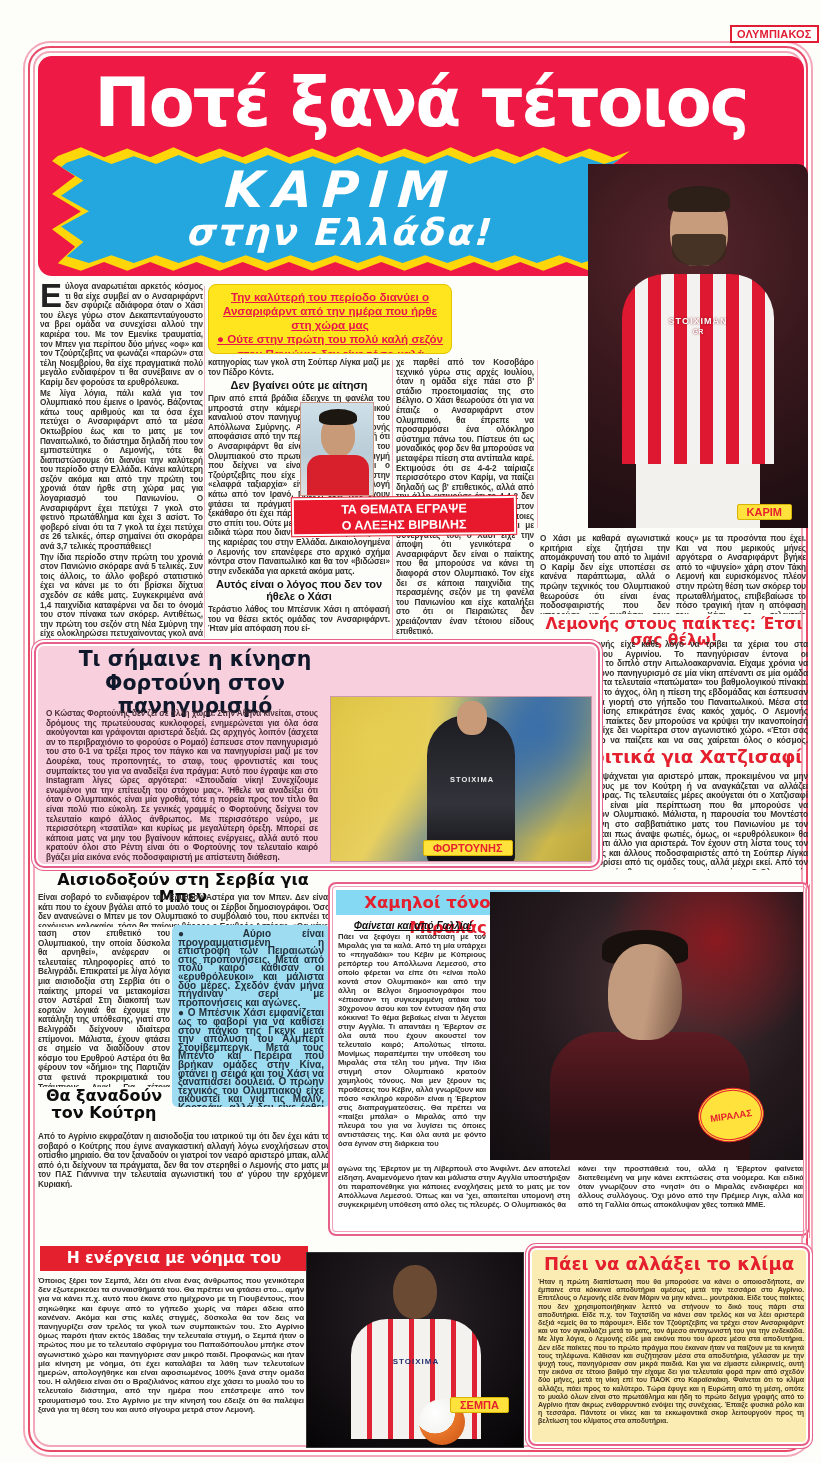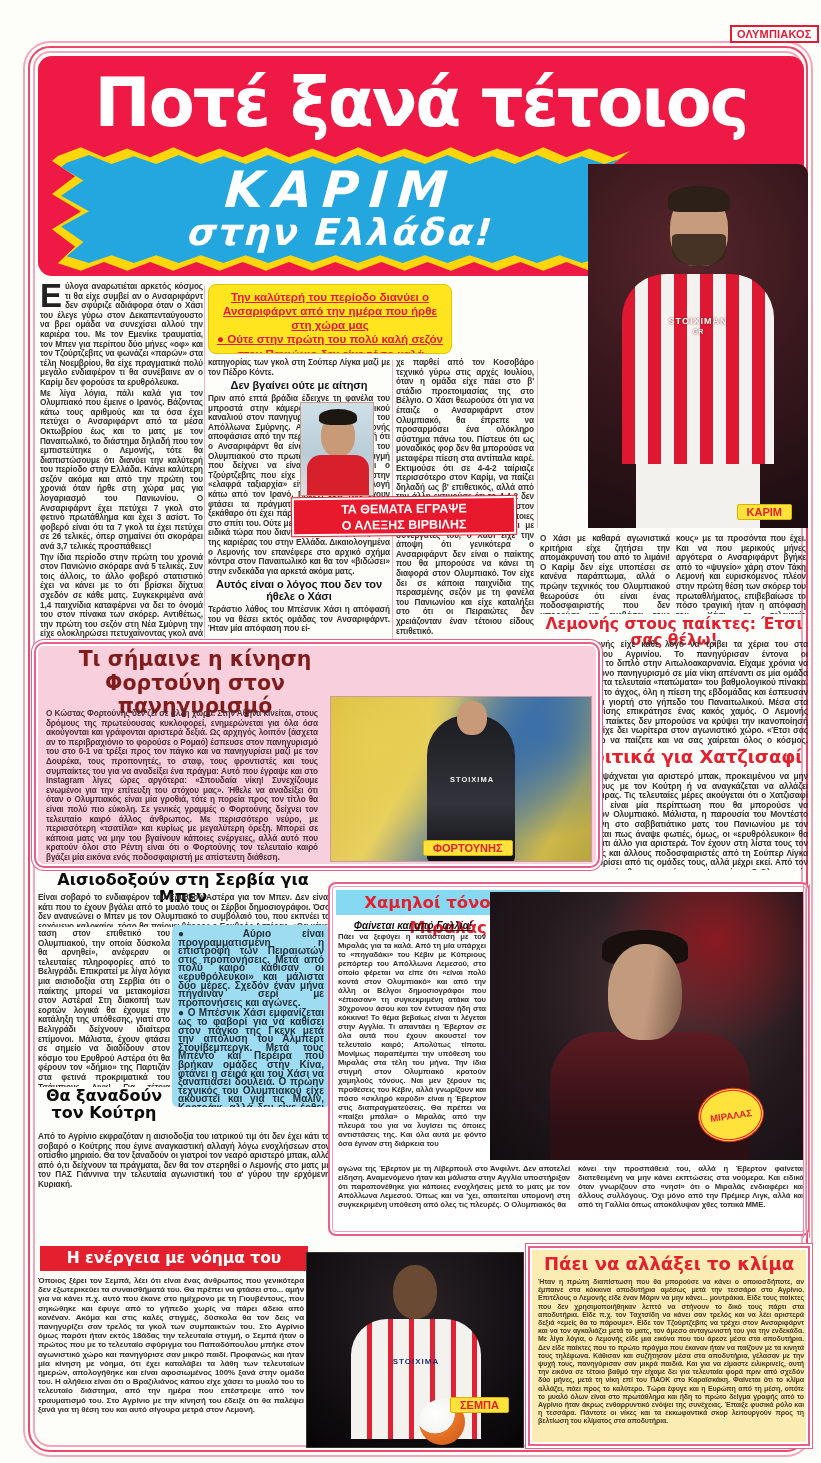--- a/index.html
+++ b/index.html
@@ -118,21 +118,21 @@
     font-family:"DejaVu Sans", sans-serif; line-height:1.05;
   }
   
   .fort-box {
     position:absolute; left:34px; top:642px; width:566px; height:226px;
     background:#f8cfdc; border:2px solid #e7608a; border-radius:10px;
     box-shadow: inset 0 0 0 2px #fff, 0 0 0 2px #fff, 0 0 0 3px #e7608a;
   }
   .fort-head {
     position:absolute; left:4px; top:4px; width:310px; text-align:center;
-    color:#7f1d1d; font-weight:800; font-size:20.5px; line-height:1.15;
+    color:#0f172a; font-weight:800; font-size:20.5px; line-height:1.15;
     font-family:"DejaVu Sans", sans-serif;
   }
   #fortounis-photo {
     left:294px; top:52px; width:262px; height:166px;
     background:
       radial-gradient(circle at 20% 30%, #e6cf52 0%, rgba(0,0,0,0) 40%),
       radial-gradient(circle at 80% 20%, #3a6fa8 0%, rgba(0,0,0,0) 45%),
       linear-gradient(120deg,#d9bc3c 0%,#e8d060 35%,#4a76a4 60%,#cdb84a 85%,#b7a43e 100%);
     border:1px solid #c9a;
   }
@@ -190,21 +190,21 @@
     background:radial-gradient(circle at 50% 30%, #2a2327 0%, #141013 60%, #060506 100%);
     border:1px solid #333;
   }
   .s-torso { position:absolute; left:44px; top:66px; width:130px; height:120px; background:repeating-linear-gradient(90deg,#f4f2ef 0 16px,#e02334 16px 21px); border-radius:36px 36px 0 0; }
   .s-head { position:absolute; left:86px; top:12px; width:44px; height:54px; background:#6b4a34; border-radius:48%; }
   .s-sponsor { position:absolute; left:44px; top:104px; width:130px; text-align:center; color:#25306e; font-size:8px; font-weight:800; letter-spacing:1px; }
   .s-ball { position:absolute; left:112px; bottom:2px; width:46px; height:46px; border-radius:50%; background:radial-gradient(circle at 35% 32%, #ffffff 0%, #f4f4f2 45%, #e8762a 46%, #c95312 100%); }
   
   .klima-box {
     position:absolute; left:528px; top:1246px; width:282px; height:200px;
-    background:#fbecb4; border:2px solid #e7608a; border-radius:0;
+    background:#fbecb4; border:2px solid #e7608a; border-radius:8px;
     box-shadow: inset 0 0 0 2px #fff, 0 0 0 2px #fff, 0 0 0 3px #e7608a;
   }
   .klima-head {
     position:absolute; left:0; top:5px; width:100%; text-align:center;
     color:#e5202e; font-weight:800; font-size:18px; font-family:"DejaVu Sans", sans-serif;
   }
   .edge-stripes {
     position:absolute; left:801px; top:884px; width:11px; height:354px;
     background:repeating-linear-gradient(90deg, rgba(0,0,0,0) 0 2px, #f0899f 2px 3px);
   }

